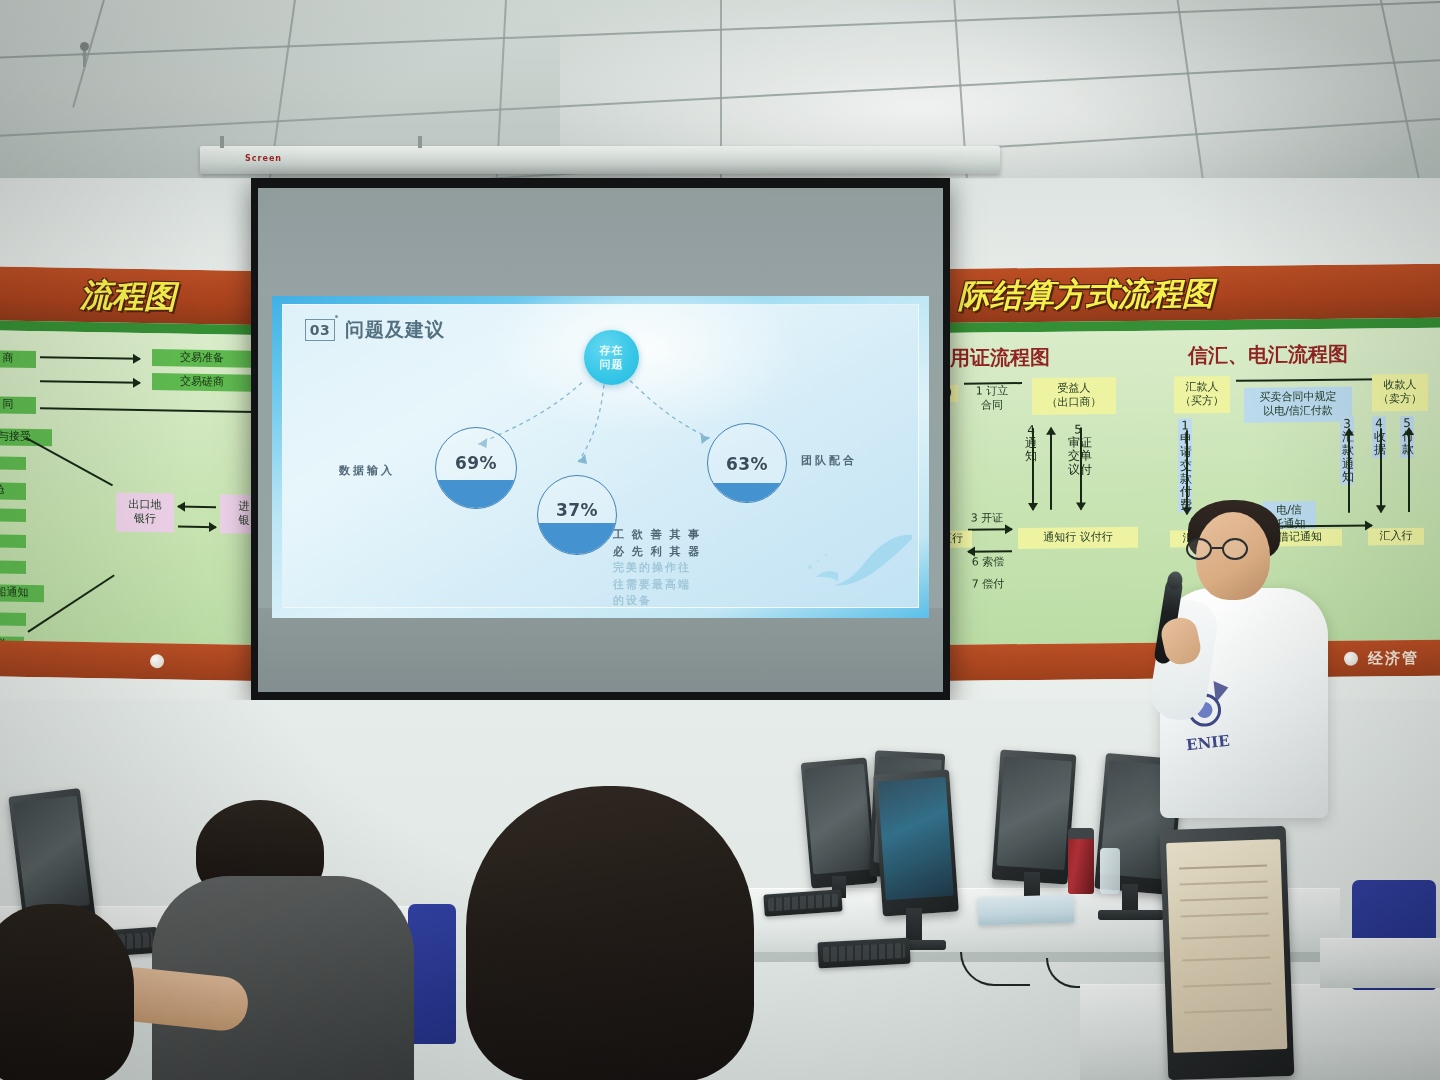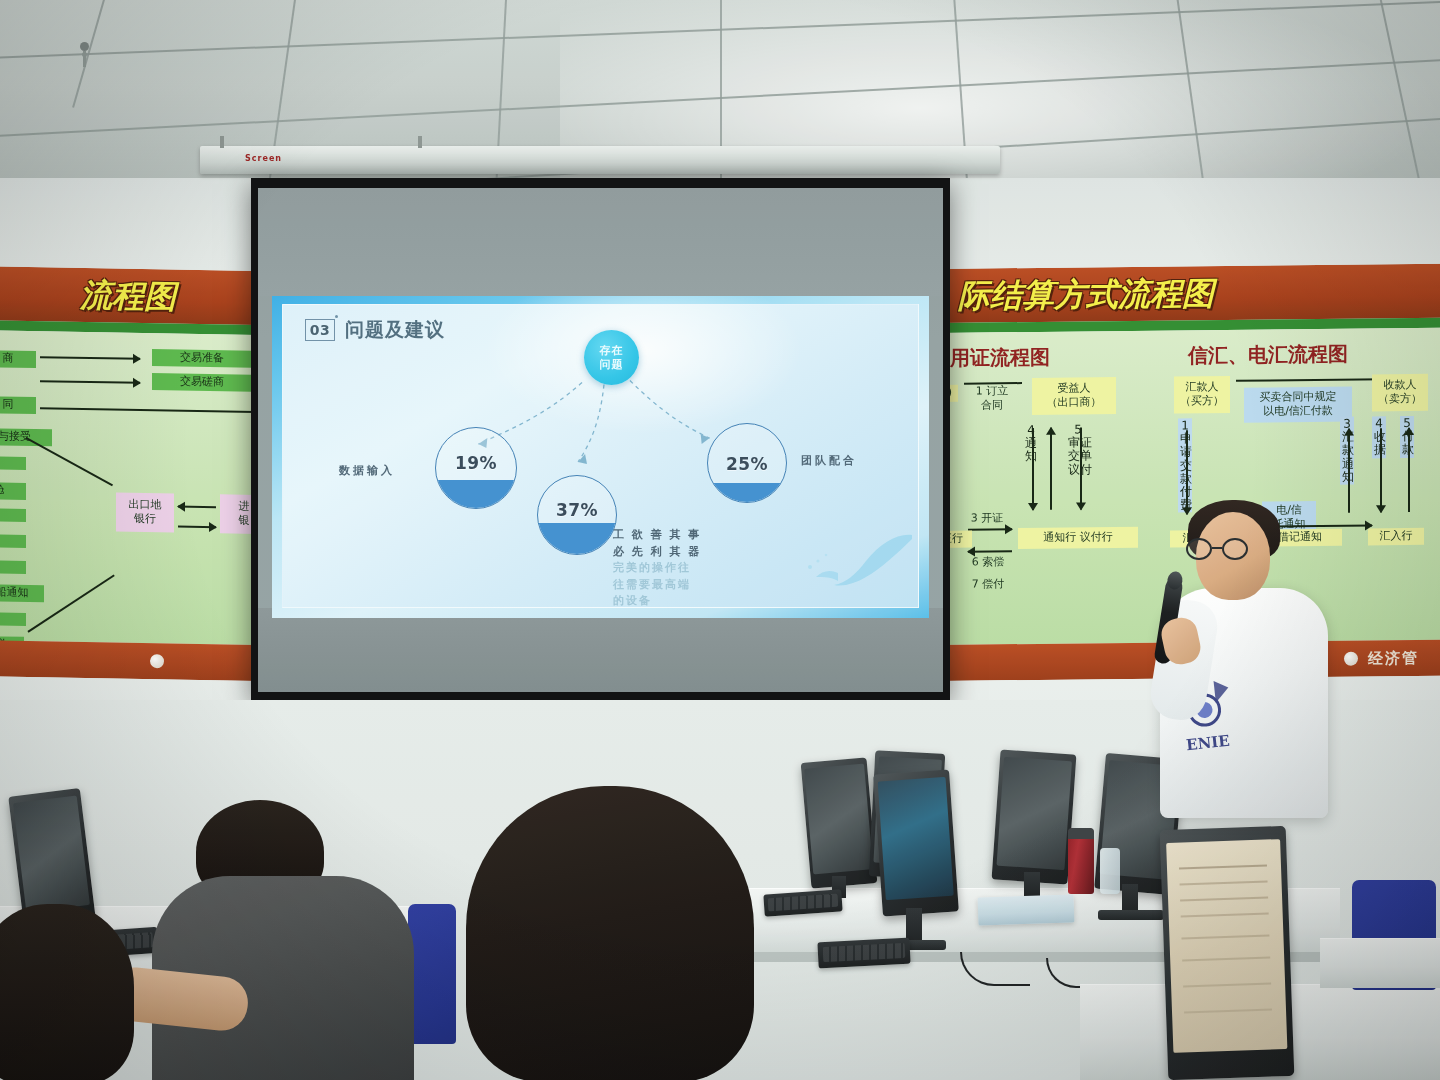--- a/index.html
+++ b/index.html
@@ -331,32 +331,32 @@
             <polygon points="428,134 419,130 420,140" fill="#7fb4cf"></polygon>
           </svg>
 
           <div class="hub">
             <span>存在</span>
             <span>问题</span>
           </div>
 
           <div class="gauge" style="left:152px; top:122px; width:82px; height:82px;">
             <div class="fill" style="height:35%;"></div>
-            <div class="lbl" style="margin-top:25px;">19%</div>
+            <div class="lbl" style="margin-top:25px;">69%</div>
           </div>
           <div class="g-label" style="left:56px; top:158px;">数据输入</div>
 
           <div class="gauge" style="left:254px; top:170px; width:80px; height:80px;">
             <div class="fill" style="height:40%;"></div>
             <div class="lbl" style="margin-top:24px;">37%</div>
           </div>
 
           <div class="gauge" style="left:424px; top:118px; width:80px; height:80px;">
             <div class="fill" style="height:25%;"></div>
-            <div class="lbl" style="margin-top:30px;">25%</div>
+            <div class="lbl" style="margin-top:30px;">63%</div>
           </div>
           <div class="g-label" style="left:518px; top:148px;">团队配合</div>
 
           <div class="quote" style="left:330px; top:222px;">
             <div>工 欲 善 其 事</div>
             <div>必 先 利 其 器</div>
             <div class="soft">完美的操作往</div>
             <div class="soft">往需要最高端</div>
             <div class="soft">的设备</div>
           </div>

